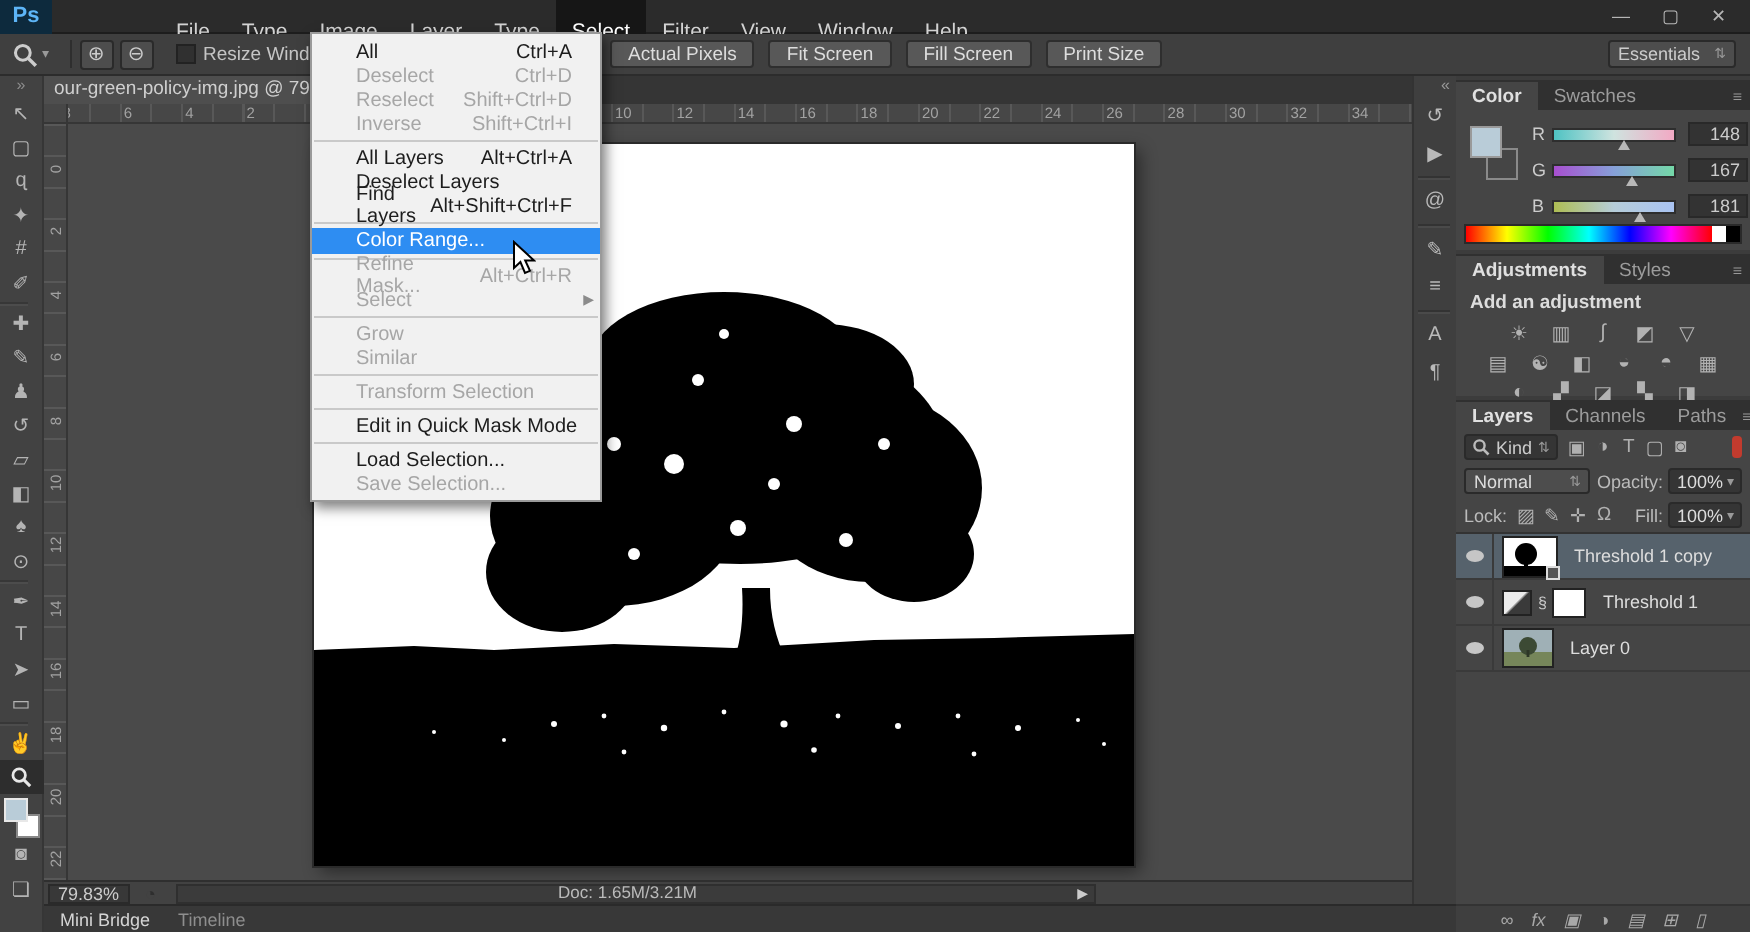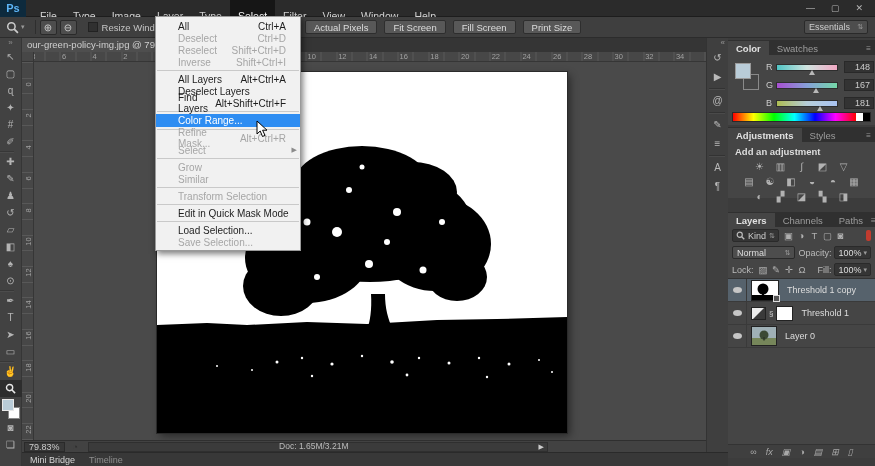--- a/index.html
+++ b/index.html
@@ -4,21 +4,21 @@
 <style>
   * { margin:0; padding:0; box-sizing:border-box; }
   html,body { background:#222; }
   .app {
     position:relative; width:875px; height:466px; overflow:hidden;
     background:#4a4a4a; font-family:"Liberation Sans", sans-serif;
     font-size:10px; color:#cfcfcf; user-select:none;
   }
   
   .titlebar { position:absolute; left:0; top:0; width:875px; height:17px;
-    background:#2b2b2b; display:flex; align-items:center; border-bottom:1px solid #1d1d1d; }
+    background:#2b2b2b; display:flex; align-items:center; border-bottom:1px solid #1d1d1d;gap:48px; }
   .ps-logo { width:26px; height:17px; background:#0d2a3d; color:#5db5f7; font-weight:bold;
     font-size:11px; display:flex; align-items:center; justify-content:center; }
   .menus { display:flex; height:17px; margin-left:6px; }
   .menu-item { padding:8px 8px; line-height:17px; font-size:10.5px; color:#d2d2d2; cursor:default; }
   .menu-item.active { background:#161616; color:#fff; }
   .win-controls { margin-left:auto; display:flex; gap:16px; padding-right:12px; font-size:9px; color:#b5b5b5; }
   
   .optionsbar { position:absolute; left:0; top:17px; width:875px; height:21px;
     background:#3f3f3f; border-bottom:1px solid #2c2c2c; display:flex; align-items:center; }
   .tool-preview { display:flex; align-items:center; gap:2px; padding:0 6px; }
@@ -497,21 +497,21 @@
               <div class="adj-ico-btn">◐</div>
               <div class="adj-ico-btn">▞</div>
               <div class="adj-ico-btn">◪</div>
               <div class="adj-ico-btn">▚</div>
               <div class="adj-ico-btn">◨</div>
             </div>
           </div>
       </div>
     </div>
 
-    <div class="panel" style="top:162px;bottom:8px;margin-top:12px;">
+    <div class="panel" style="top:162px;bottom:0;">
       <div class="ptabs">
         <div class="ptab active">Layers</div>
         <div class="ptab">Channels</div>
         <div class="ptab">Paths</div>
         <div class="pmenu">≡</div>
       </div>
       <div class="lp-row">
         <div class="kind-box">
           <svg width="9" height="9" viewBox="0 0 12 12">
               <circle cx="5" cy="5" r="3.4" fill="none" stroke="#bbb" stroke-width="1.6"></circle>

